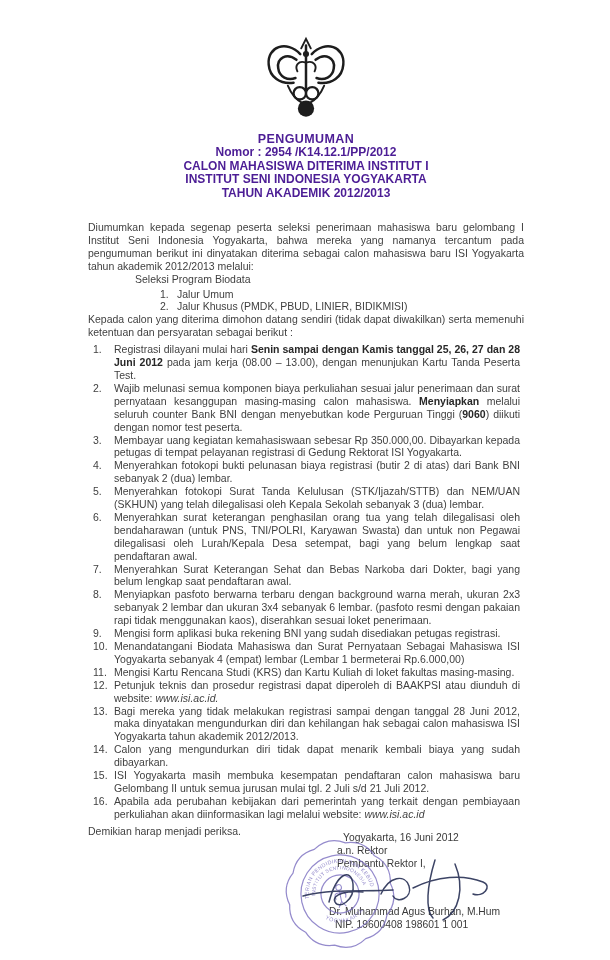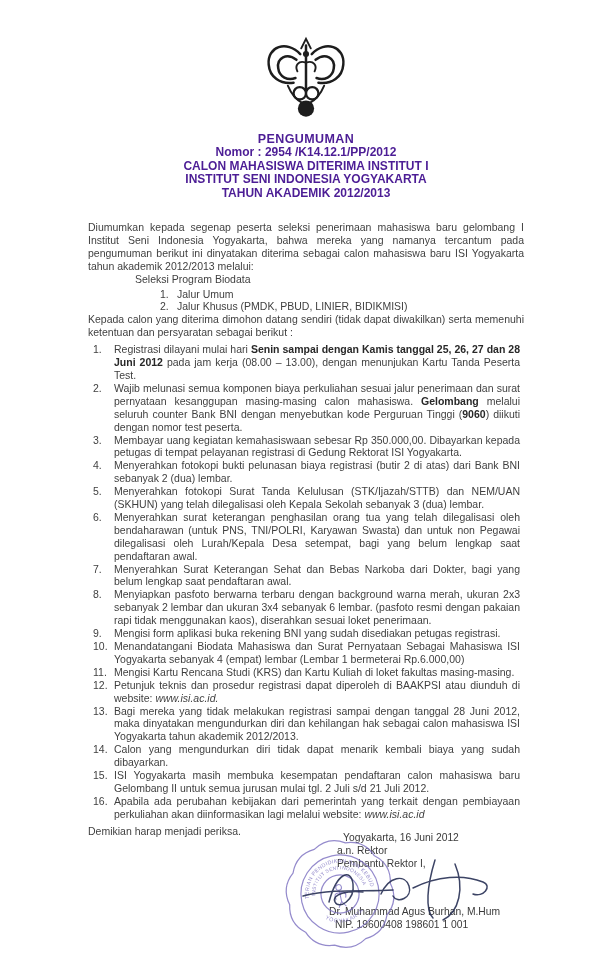--- a/index.html
+++ b/index.html
@@ -68,21 +68,21 @@
     <div class="body-text">
       <p class="justify">Diumumkan kepada segenap peserta seleksi penerimaan mahasiswa baru gelombang I Institut Seni Indonesia Yogyakarta, bahwa mereka yang namanya tercantum pada pengumuman berikut ini dinyatakan diterima sebagai calon mahasiswa baru ISI Yogyakarta tahun akademik 2012/2013 melalui:</p>
       <p class="sel-head">Seleksi Program Biodata</p>
       <ol class="selection">
           <li>Jalur Umum</li>
           <li>Jalur Khusus (PMDK, PBUD, LINIER, BIDIKMISI)</li>
         </ol>
       <p class="justify">Kepada calon yang diterima dimohon datang sendiri (tidak dapat diwakilkan) serta memenuhi ketentuan dan persyaratan sebagai berikut :</p>
       <ol class="requirements">
           <li><span>Registrasi dilayani mulai hari </span><span class="b">Senin sampai dengan Kamis tanggal 25, 26, 27 dan 28 Juni 2012</span><span> pada jam kerja (08.00 – 13.00), dengan menunjukan Kartu Tanda Peserta Test.</span></li>
-          <li><span>Wajib melunasi semua komponen biaya perkuliahan sesuai jalur penerimaan dan surat pernyataan kesanggupan masing-masing calon mahasiswa. </span><span class="b">Gelombang</span><span> melalui seluruh counter Bank BNI dengan menyebutkan kode Perguruan Tinggi (</span><span class="b">9060</span><span>) diikuti dengan nomor test peserta.</span></li>
+          <li><span>Wajib melunasi semua komponen biaya perkuliahan sesuai jalur penerimaan dan surat pernyataan kesanggupan masing-masing calon mahasiswa. </span><span class="b">Menyiapkan</span><span> melalui seluruh counter Bank BNI dengan menyebutkan kode Perguruan Tinggi (</span><span class="b">9060</span><span>) diikuti dengan nomor test peserta.</span></li>
           <li><span>Membayar uang kegiatan kemahasiswaan sebesar Rp 350.000,00. Dibayarkan kepada petugas di tempat pelayanan registrasi di Gedung Rektorat ISI Yogyakarta.</span></li>
           <li><span>Menyerahkan fotokopi bukti pelunasan biaya registrasi (butir 2 di atas) dari Bank BNI sebanyak 2 (dua) lembar.</span></li>
           <li><span>Menyerahkan fotokopi Surat Tanda Kelulusan (STK/Ijazah/STTB) dan NEM/UAN (SKHUN) yang telah dilegalisasi oleh Kepala Sekolah sebanyak 3 (dua) lembar.</span></li>
           <li><span>Menyerahkan surat keterangan penghasilan orang tua yang telah dilegalisasi oleh bendaharawan (untuk PNS, TNI/POLRI, Karyawan Swasta) dan untuk non Pegawai dilegalisasi oleh Lurah/Kepala Desa setempat, bagi yang belum lengkap saat pendaftaran awal.</span></li>
           <li><span>Menyerahkan Surat Keterangan Sehat dan Bebas Narkoba dari Dokter, bagi yang belum lengkap saat pendaftaran awal.</span></li>
           <li><span>Menyiapkan pasfoto berwarna terbaru dengan background warna merah, ukuran 2x3 sebanyak 2 lembar dan ukuran 3x4 sebanyak 6 lembar. (pasfoto resmi dengan pakaian rapi tidak menggunakan kaos), diserahkan sesuai loket penerimaan.</span></li>
           <li><span>Mengisi form aplikasi buka rekening BNI yang sudah disediakan petugas registrasi.</span></li>
           <li><span>Menandatangani Biodata Mahasiswa dan Surat Pernyataan Sebagai Mahasiswa ISI Yogyakarta sebanyak 4 (empat) lembar (Lembar 1 bermeterai Rp.6.000,00)</span></li>
           <li><span>Mengisi Kartu Rencana Studi (KRS) dan Kartu Kuliah di loket fakultas masing-masing.</span></li>
           <li><span>Petunjuk teknis dan prosedur registrasi dapat diperoleh di BAAKPSI atau diunduh di website: </span><span class="i">www.isi.ac.id.</span></li>

